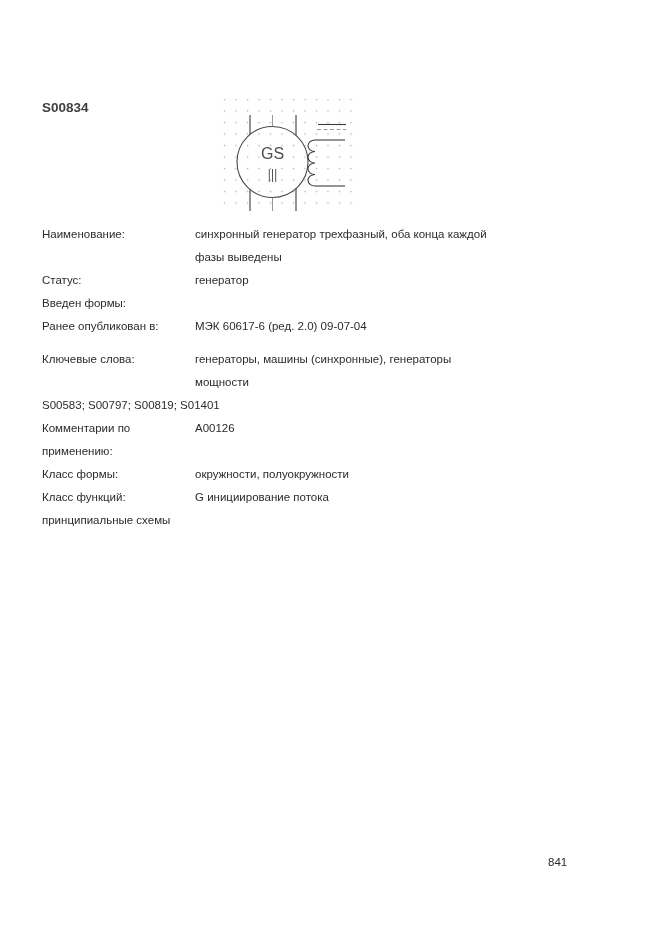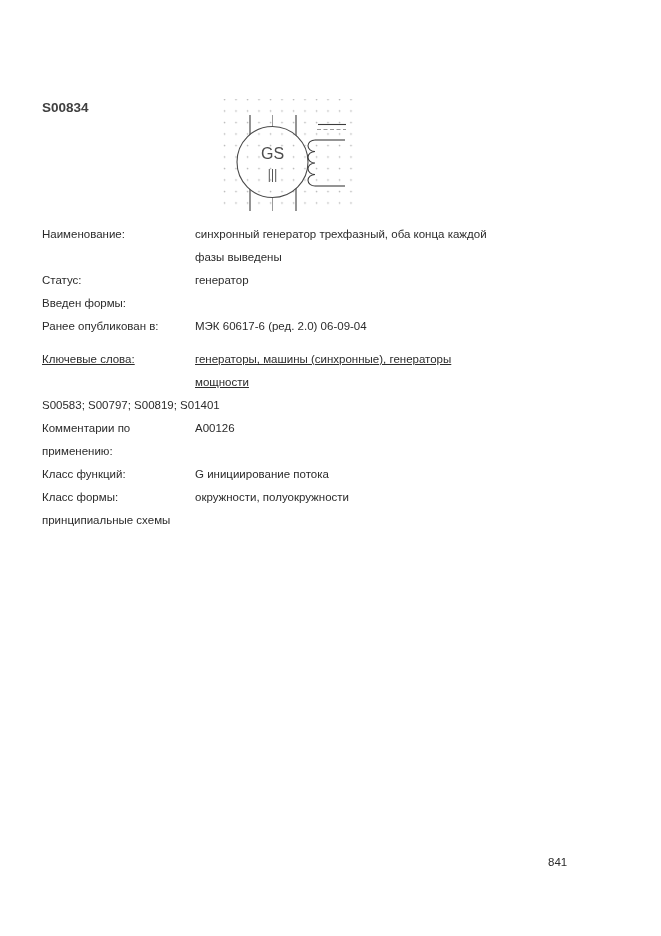--- a/index.html
+++ b/index.html
@@ -47,21 +47,21 @@
     top: 223px;
     width: 575px;
   }
   .row {
     display: flex;
     align-items: flex-start;
     font-size: 11.5px;
     line-height: 23px;
     color: #2b2b2b;
   }
-  .row.gap { margin-top: 10px; text-decoration: underline; }
+  .row.gap { margin-top: 10px; }
   .row .lbl {
     width: 153px;
     flex: 0 0 153px;
     white-space: pre-line;
   }
   .row .val {
     width: 400px;
     white-space: pre-line;
   }
   .page-number {
@@ -126,42 +126,42 @@
       </div>
       <div class="row">
         <div class="lbl">Статус:</div>
         <div class="val">генератор</div>
       </div>
       <div class="row">
         <div class="lbl">Введен формы:</div>
       </div>
       <div class="row">
         <div class="lbl">Ранее опубликован в:</div>
-        <div class="val">МЭК 60617-6 (ред. 2.0) 06-09-04</div>
+        <div class="val">МЭК 60617-6 (ред. 2.0) 09-07-04</div>
       </div>
       <div class="row gap">
         <div class="lbl">Ключевые слова:</div>
         <div class="val">генераторы, машины (синхронные), генераторы
 мощности</div>
       </div>
       <div class="row">
         <div class="val">S00583; S00797; S00819; S01401</div>
       </div>
       <div class="row">
         <div class="lbl">Комментарии по
 применению:</div>
         <div class="val">A00126</div>
       </div>
       <div class="row">
+        <div class="lbl">Класс формы:</div>
+        <div class="val">окружности, полуокружности</div>
+      </div>
+      <div class="row">
         <div class="lbl">Класс функций:</div>
         <div class="val">G инициирование потока</div>
-      </div>
-      <div class="row">
-        <div class="lbl">Класс формы:</div>
-        <div class="val">окружности, полуокружности</div>
       </div>
       <div class="row">
         <div class="val">принципиальные схемы</div>
       </div>
     </div>
 
   <div class="page-number">841</div>
 
 </div>
 

